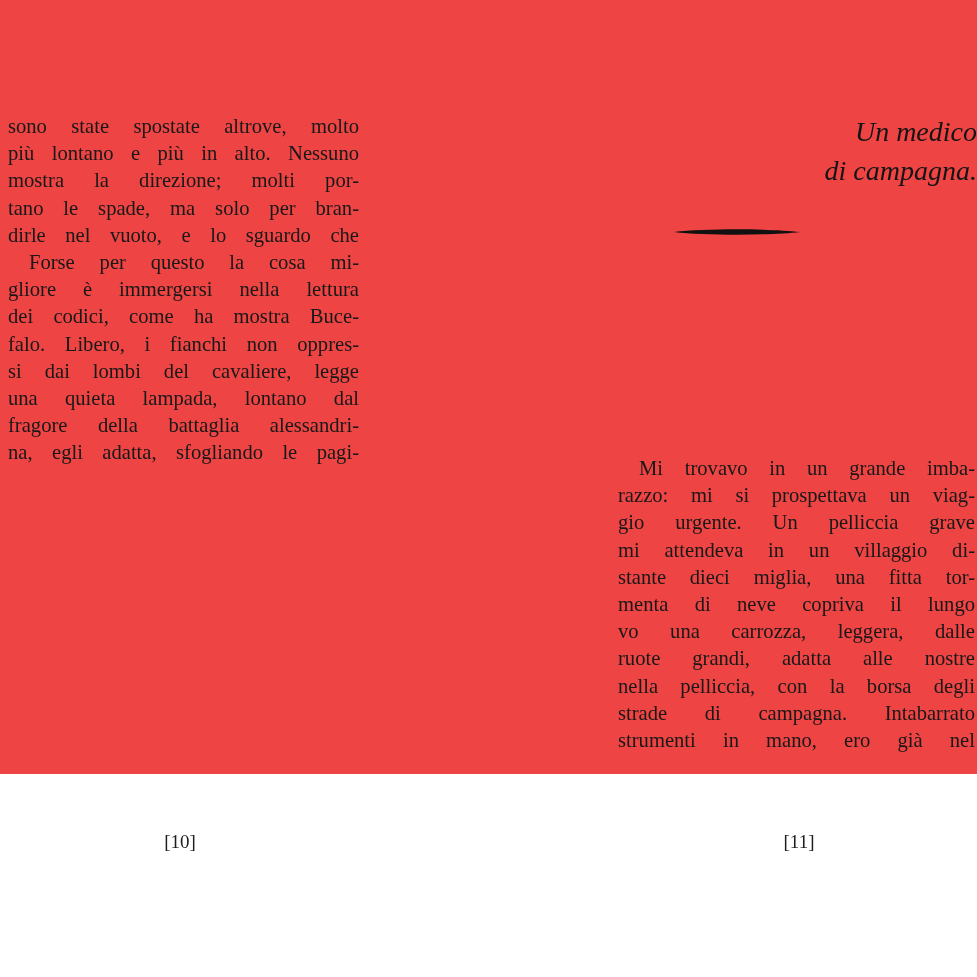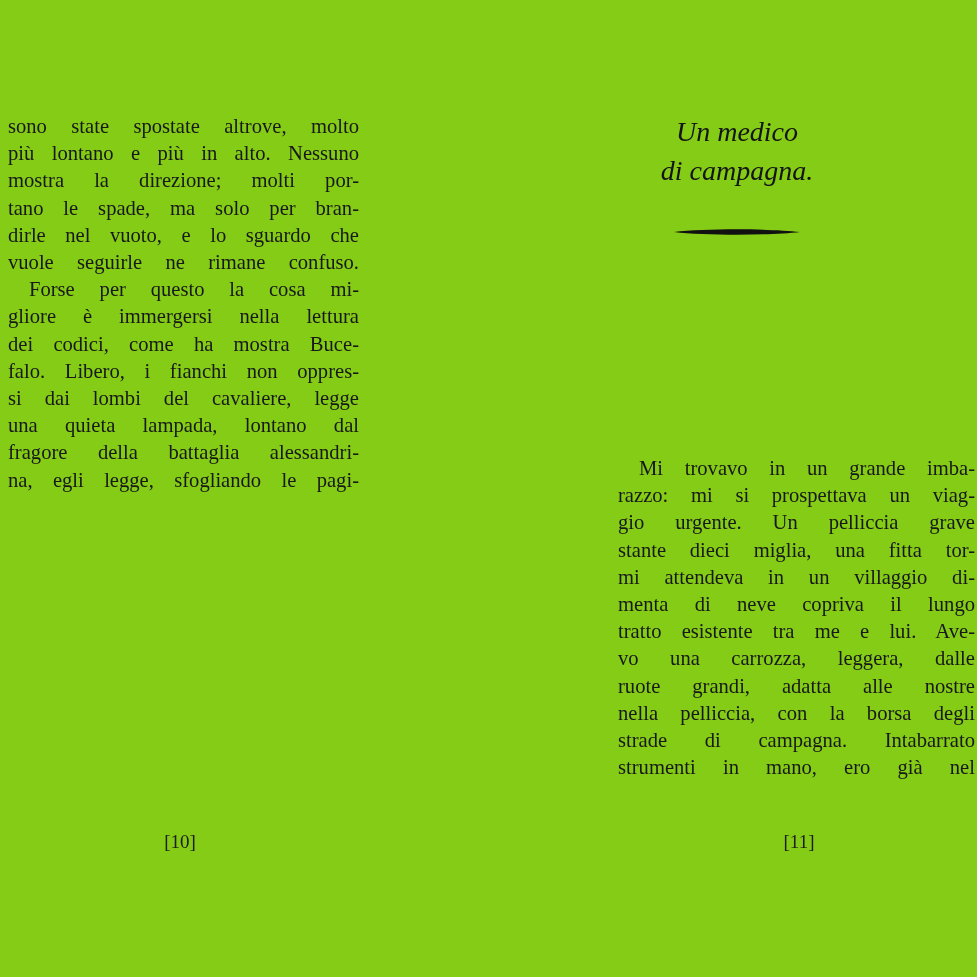--- a/index.html
+++ b/index.html
@@ -13,22 +13,22 @@
     height: 977px;
     overflow: hidden;
     font-family: "Liberation Serif", "DejaVu Serif", serif;
     color: #1a1a1a;
     -webkit-font-smoothing: antialiased;
   }
 
   .spread {
     position: relative;
     width: 977px;
-    height: 977px;
-    background: #84cc16;
+    height: 774px;
+    background: #ef4444;
   }
 
   
   .page {
     position: absolute;
     top: 0;
     height: 977px;
   }
   .page-left  { left: 0px;   width: 480px; }
   .page-right { left: 497px; width: 480px; }
@@ -68,21 +68,21 @@
     white-space: normal;
   }
   .indent { display: inline-block; width: 21px; }
 
   
   .chapter-title {
     position: absolute;
     left: 0;
     top: 112px;
     width: 480px;
-    text-align: center;
+    text-align: right;
     font-style: italic;
     font-size: 28px;
     line-height: 39px;
     color: #141414;
   }
   .chapter-title .tline { display: block; }
 
   
   .ornament {
     position: absolute;
@@ -118,32 +118,31 @@
   <div class="page page-left">
 
     <div class="column column-left">
 
       <p class="para">
         <span class="line j">sono state spostate altrove, molto</span>
         <span class="line j">più lontano e più in alto. Nessuno</span>
         <span class="line j">mostra la direzione; molti por-</span>
         <span class="line j">tano le spade, ma solo per bran-</span>
         <span class="line j">dirle nel vuoto, e lo sguardo che</span>
-        <span class="line j">vuole seguirle ne rimane confuso.</span>
       </p>
 
       <p class="para">
         <span class="line j"><span class="indent"></span><span>Forse per questo la cosa mi-</span></span>
         <span class="line j">gliore è immergersi nella lettura</span>
         <span class="line j">dei codici, come ha mostra Buce-</span>
         <span class="line j">falo. Libero, i fianchi non oppres-</span>
         <span class="line j">si dai lombi del cavaliere, legge</span>
         <span class="line j">una quieta lampada, lontano dal</span>
         <span class="line j">fragore della battaglia alessandri-</span>
-        <span class="line j">na, egli legge, sfogliando le pagi-</span>
+        <span class="line j">na, egli adatta, sfogliando le pagi-</span>
       </p>
 
     </div>
 
     <div class="folio folio-left">[10]</div>
   </div>
 
   <div class="page page-right">
 
     <div class="chapter-title">
@@ -155,24 +154,23 @@
       <svg width="126" height="10" viewBox="0 0 126 10" aria-hidden="true">
         <path d="M0 5 C 30 1.4, 96 1.4, 126 5 C 96 8.6, 30 8.6, 0 5 Z" fill="#111111"></path>
       </svg>
     </div>
 
     <div class="column column-right">
       <p class="para">
         <span class="line j"><span class="indent"></span><span>Mi trovavo in un grande imba-</span></span>
         <span class="line j">razzo: mi si prospettava un viag-</span>
         <span class="line j">gio urgente. Un pelliccia grave</span>
+        <span class="line j">mi attendeva in un villaggio di-</span>
         <span class="line j">stante dieci miglia, una fitta tor-</span>
-        <span class="line j">mi attendeva in un villaggio di-</span>
         <span class="line j">menta di neve copriva il lungo</span>
-        <span class="line j">tratto esistente tra me e lui. Ave-</span>
         <span class="line j">vo una carrozza, leggera, dalle</span>
         <span class="line j">ruote grandi, adatta alle nostre</span>
         <span class="line j">nella pelliccia, con la borsa degli</span>
         <span class="line j">strade di campagna. Intabarrato</span>
         <span class="line j">strumenti in mano, ero già nel</span>
       </p>
     </div>
 
     <div class="folio folio-right">[11]</div>
   </div>

